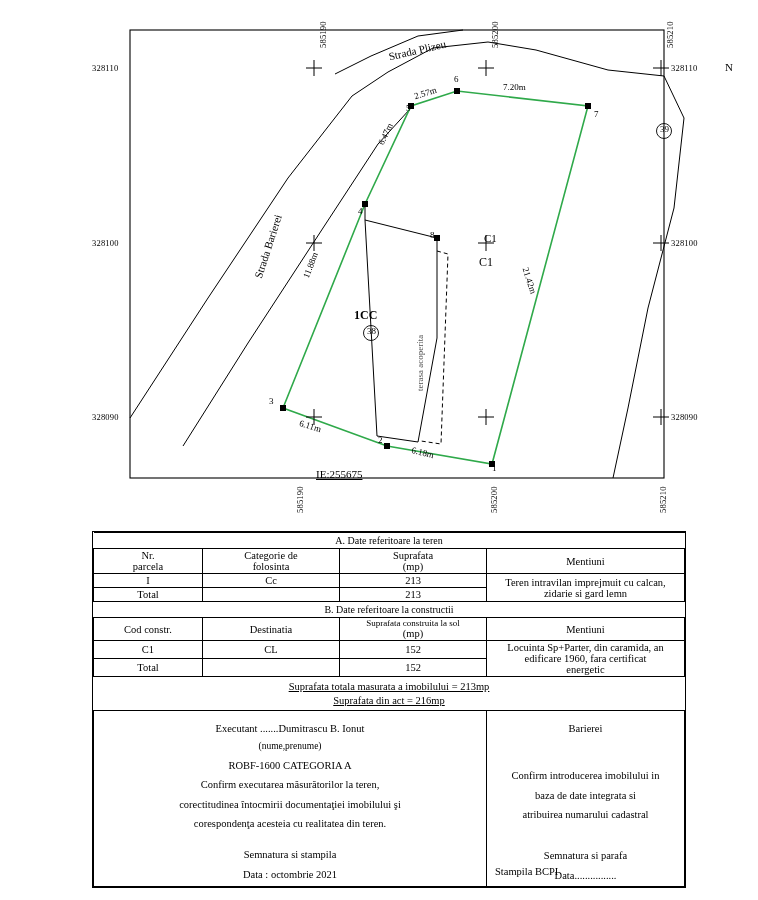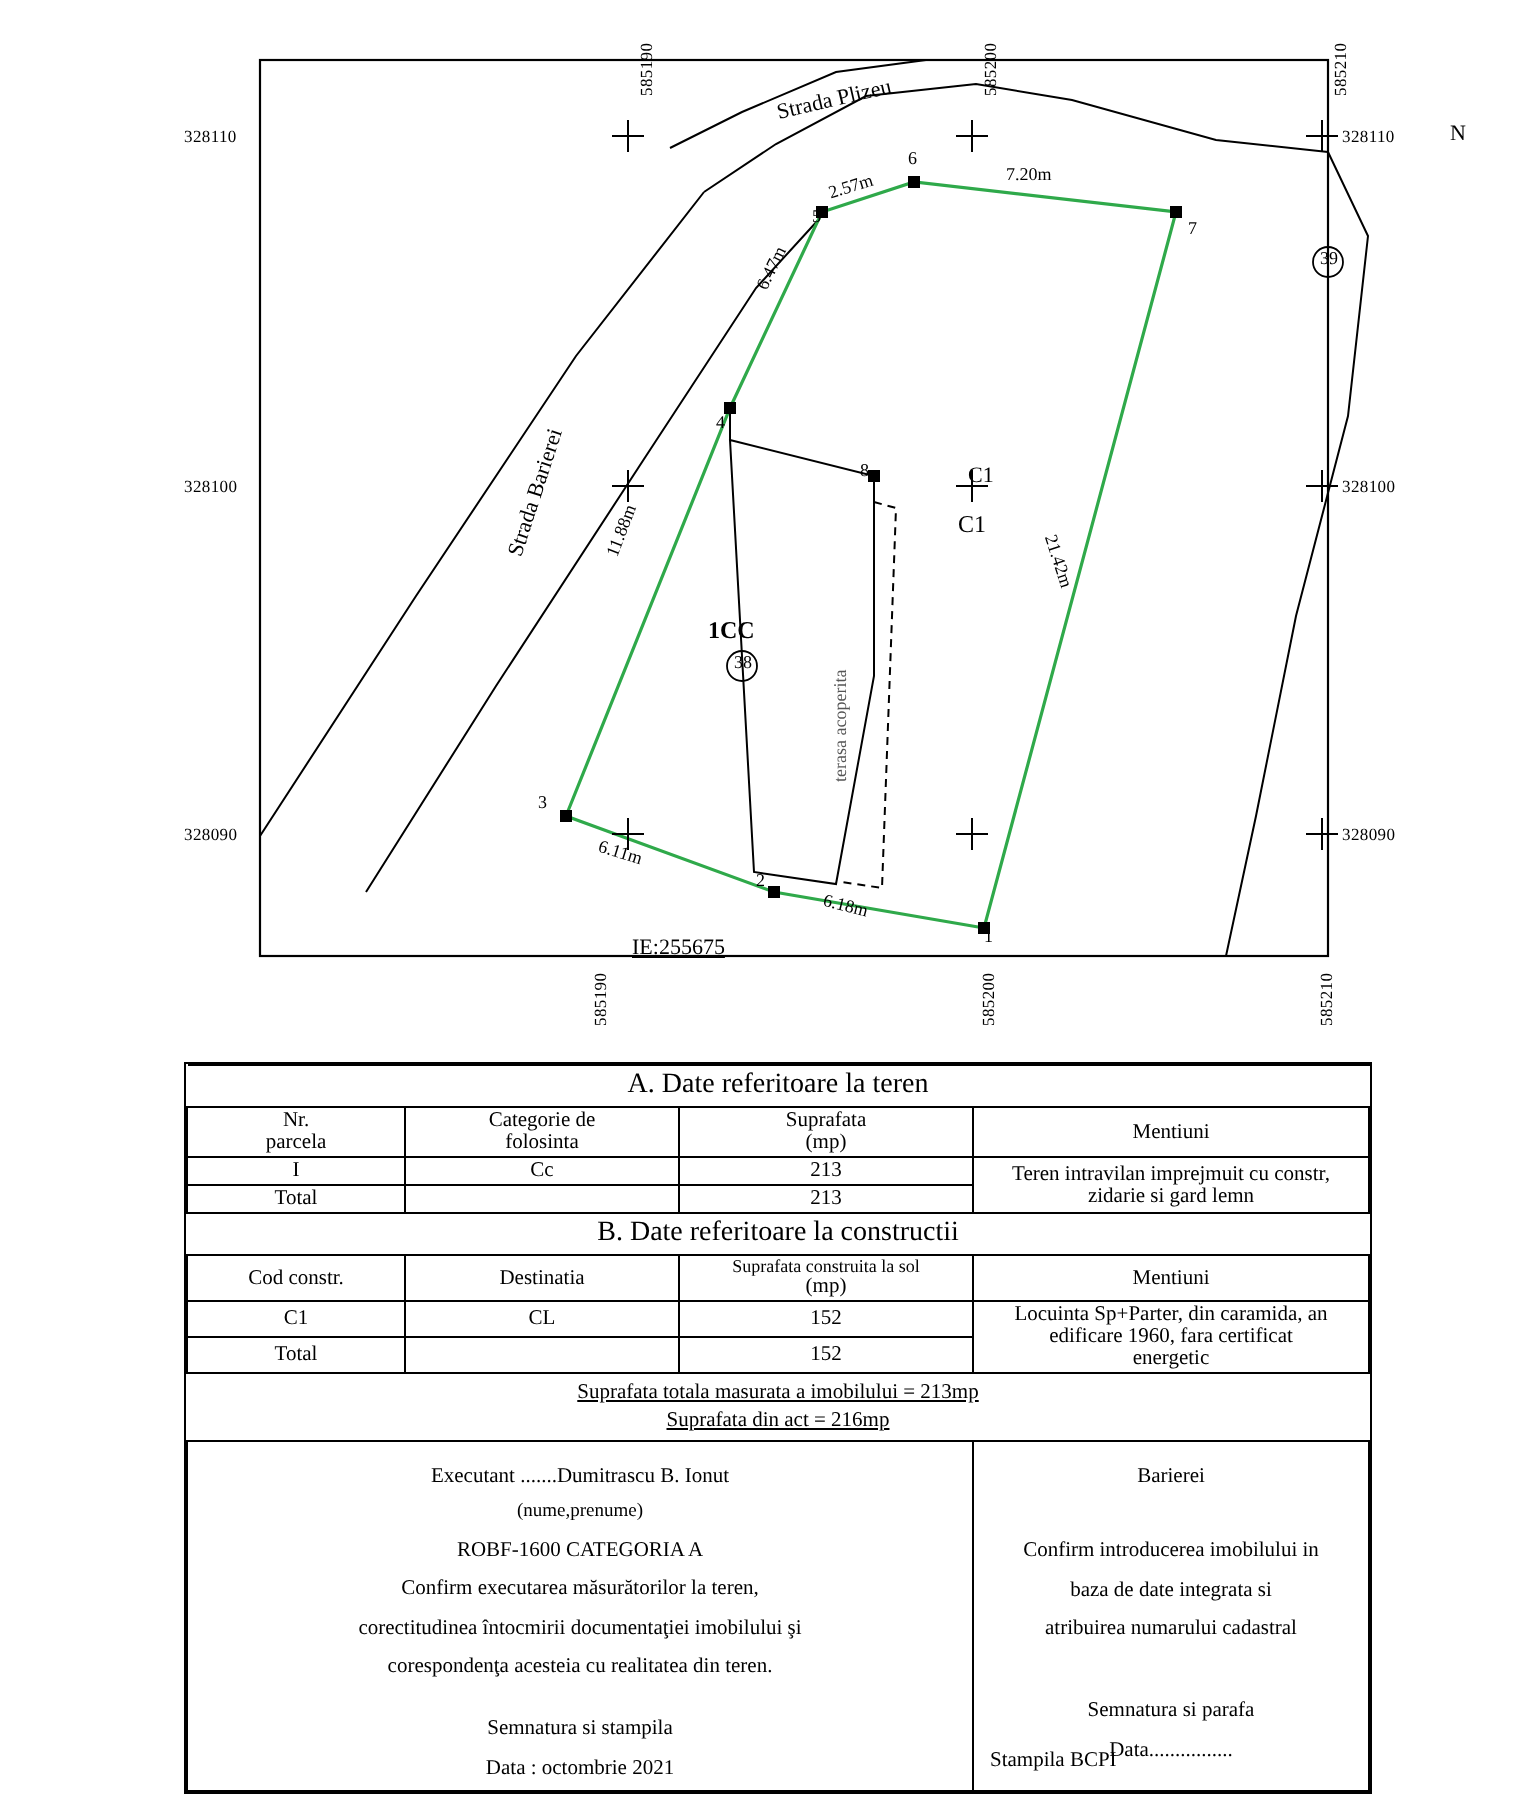--- a/index.html
+++ b/index.html
@@ -66,21 +66,21 @@
     font-family: "Liberation Serif", serif;
   }
   td, th {
     border: 1px solid #000;
     padding: 1px 18px;
     text-align: center;
     vertical-align: middle;
     font-weight: normal;
   }
   .sect-title {
-    font-size: 14px;
+    font-size: 10px;
     padding: 2px 0;
     border-left: none;
     border-right: none;
   }
   .no-b-l { border-left: none; }
   .no-b-r { border-right: none; }
   .two-line { line-height: 1.05; }
   .totals-row td { }
   .summary td {
     padding: 3px 0;
@@ -232,21 +232,21 @@
           <div>Suprafata</div>
           <div>(mp)</div>
         </td>
         <td>Mentiuni</td>
       </tr>
 
       <tr>
         <td>I</td>
         <td>Cc</td>
         <td>213</td>
-        <td rowspan="2">Teren intravilan imprejmuit cu constr, zidarie si gard lemn</td>
+        <td rowspan="2">Teren intravilan imprejmuit cu calcan, zidarie si gard lemn</td>
       </tr>
 
       <tr class="totals-row">
         <td>Total</td>
         <td></td>
         <td>213</td>
       </tr>
 
       <tr>
         <td colspan="4" class="sect-title no-b-l no-b-r">B. Date referitoare la constructii</td>
@@ -288,21 +288,21 @@
           <div class="sm">(nume,prenume)</div>
           <div>ROBF-1600 CATEGORIA A</div>
           <div>Confirm executarea măsurătorilor la teren,</div>
           <div>corectitudinea întocmirii documentaţiei imobilului şi</div>
           <div>corespondenţa acesteia cu realitatea din teren.</div>
           <div style="margin-top:12px;">Semnatura si stampila</div>
           <div>Data : octombrie 2021</div>
         </td>
         <td class="sign-block right-sign rel">
           <div>Barierei</div>
-          <div style="margin-top:18px;">Confirm introducerea imobilului in baza de date integrata si</div>
+          <div style="margin-top:28px;">Confirm introducerea imobilului in baza de date integrata si</div>
           <div>atribuirea numarului cadastral</div>
           <div style="margin-top:22px;">Semnatura si parafa</div>
           <div>Data................</div>
           <div class="stamp-bcpi">Stampila BCPI</div>
         </td>
       </tr>
     </tbody>
       </table>
   </div>
 

